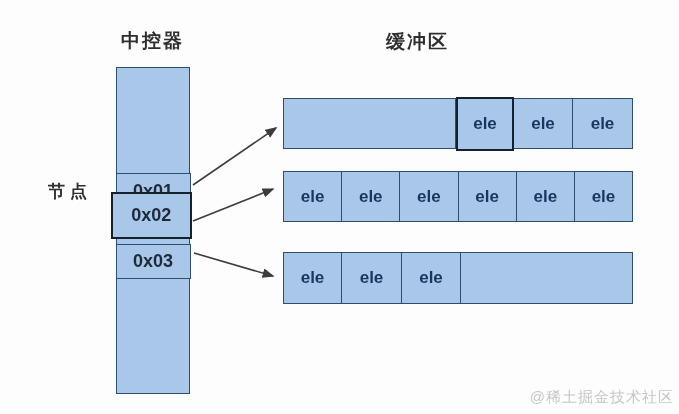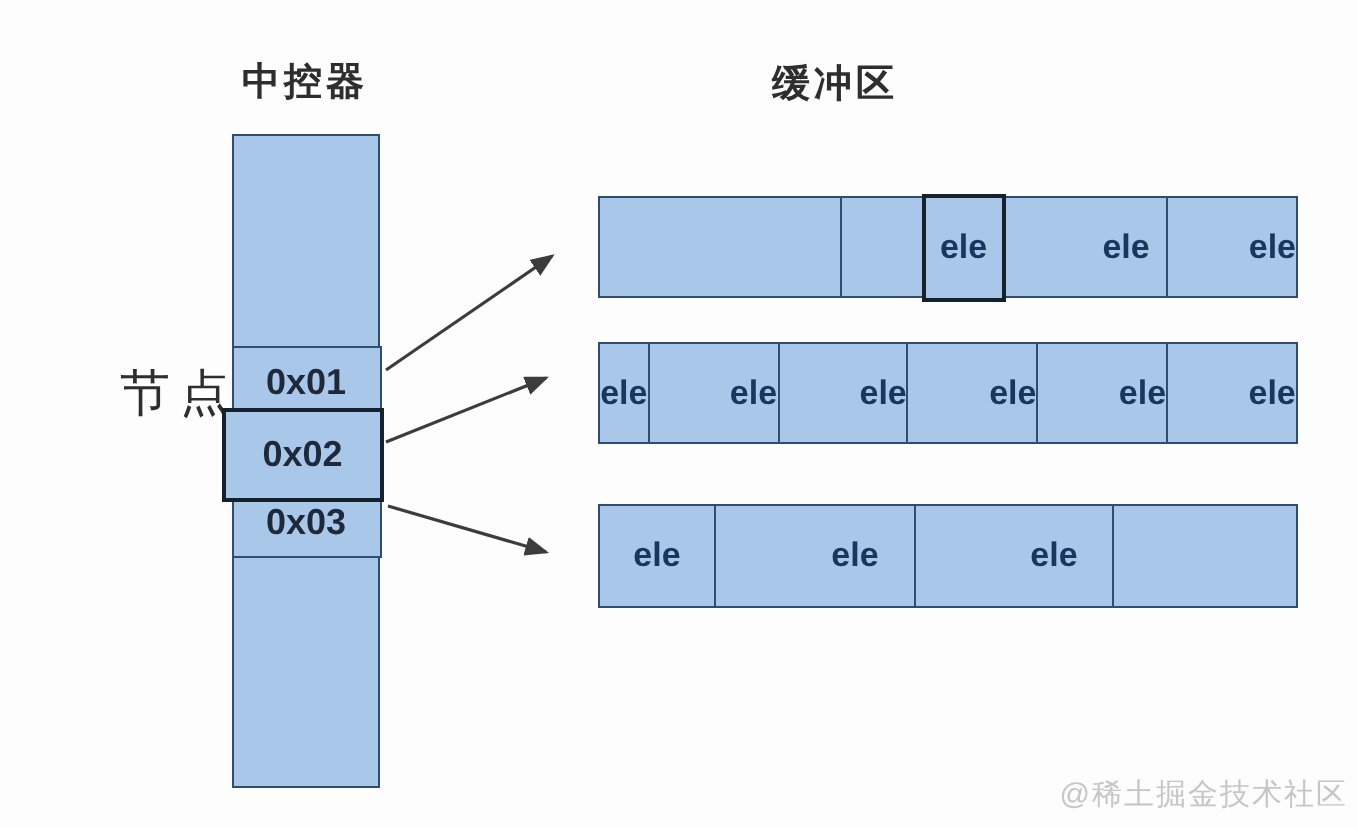--- a/index.html
+++ b/index.html
@@ -16,23 +16,23 @@
     font-size: 19px;
     font-weight: 600;
     color: var(--label_text, #2e2e2e);
     letter-spacing: 2px;
     white-space: nowrap;
   }
   .ctrl-title { left: 121px; top: 28px; }
   .buf-title  { left: 386px; top: 29px; }
   .node-label {
     position: absolute;
-    left: 60px; top: 180px;
-    font-size: 25px;
-    font-weight: 400;
+    left: 48px; top: 180px;
+    font-size: 17px;
+    font-weight: 700;
     color: var(--label_text, #2e2e2e);
     letter-spacing: 5px;
     white-space: nowrap;
   }
   .controller {
     position: absolute;
     left: 116px; top: 67px;
     width: 74px; height: 327px;
     background: var(--cell_fill, #a9c7e8);
     border: 1.5px solid var(--cell_border, #2f4d6e);
@@ -43,34 +43,33 @@
     left: -1.5px; right: -1.5px;
     box-sizing: border-box;
     background: var(--cell_fill, #a9c7e8);
     border: 1.5px solid var(--cell_border, #2f4d6e);
     display: flex; align-items: center; justify-content: center;
     font-size: 18px; font-weight: bold;
     color: var(--node_text, #1e2a3a);
   }
   .ctrl-cell.n1 { top: 105px; height: 37px; }
   .ctrl-cell.n2 {
-    top: 136px; height: 47px;
+    top: 124px; height: 47px;
     left: -6px; right: -2.5px;
     border: 2.5px solid var(--highlight_border, #16212e);
     z-index: 2;
   }
   .ctrl-cell.n3 { top: 176px; height: 35px; text-align: center; }
   .buffer {
     position: absolute;
-    left: 299px; width: 350px; height: 51px;
+    left: 283px; width: 350px; height: 51px;
     display: flex;
     background: var(--cell_fill, #a9c7e8);
     border: 1.5px solid var(--cell_border, #2f4d6e);
     box-sizing: border-box;
-    gap: 40px;
   }
   .buf1 { top: 98px; }
   .buf2 { top: 171px; }
   .buf3 { top: 252px; height: 52px; }
   .cell {
     box-sizing: border-box;
     border-right: 1.5px solid var(--cell_border, #2f4d6e);
     display: flex; align-items: center; justify-content: center;
     font-size: 17px; font-weight: bold;
     color: var(--cell_text, #18365e);

